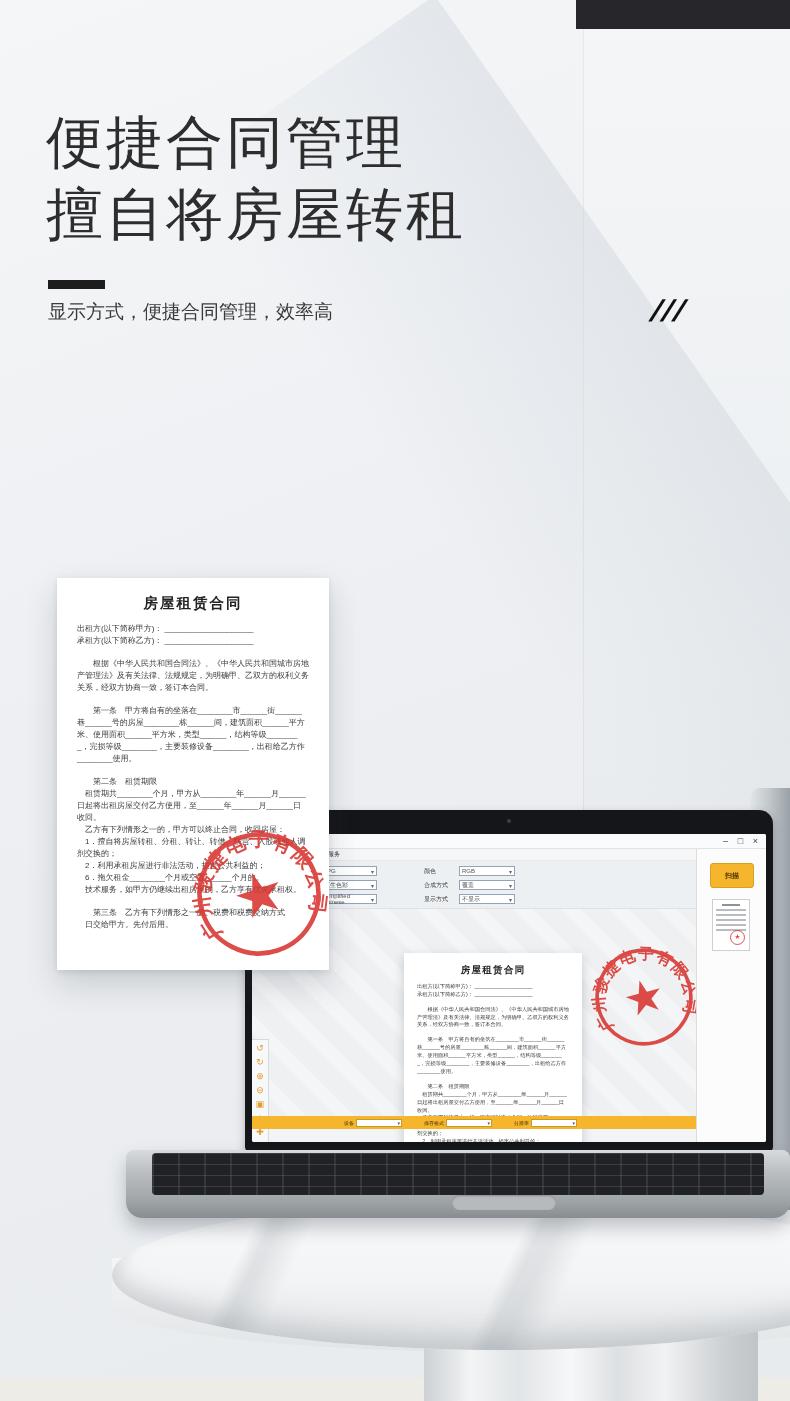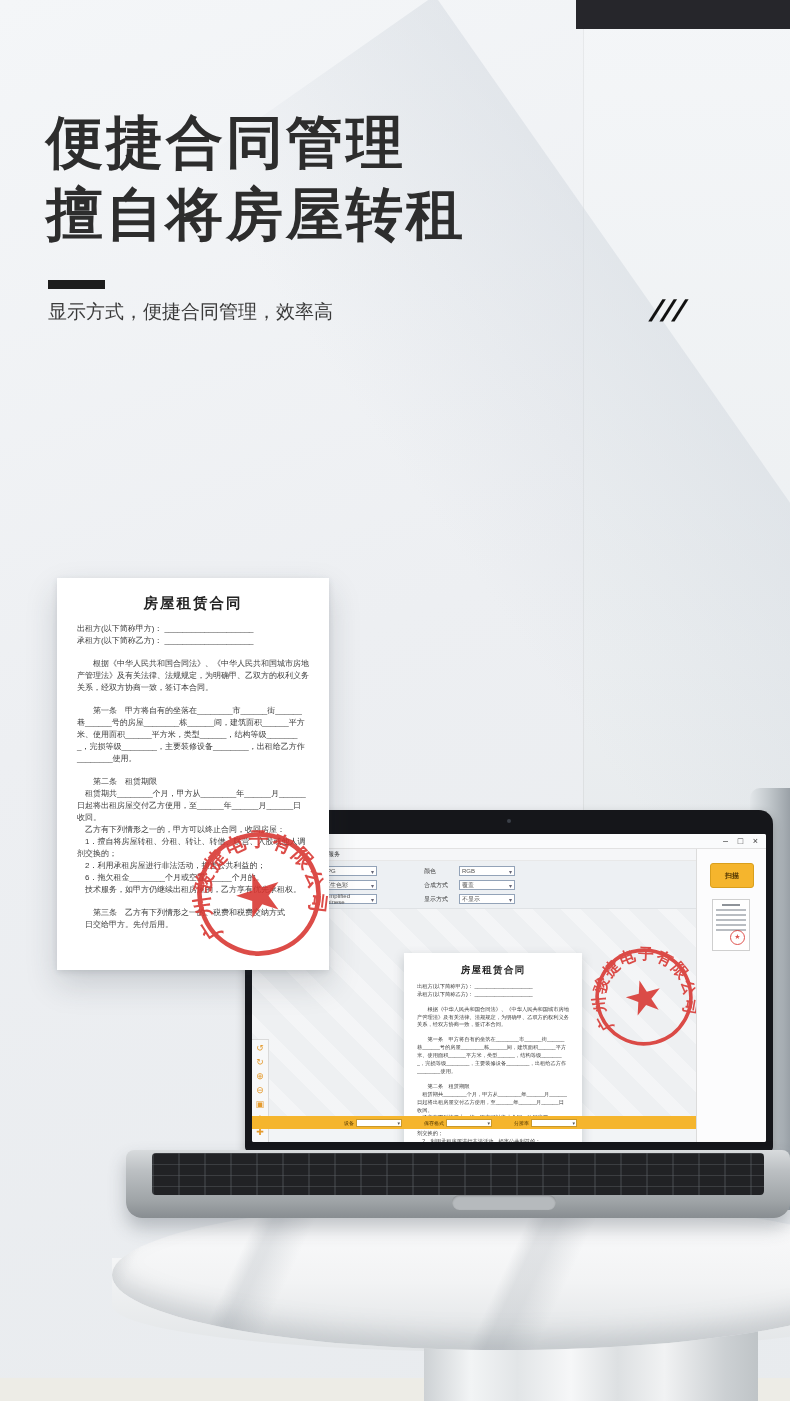--- a/index.html
+++ b/index.html
@@ -17,21 +17,21 @@
   .beam{position:absolute;left:120px;top:300px;width:900px;height:300px;
     background:linear-gradient(180deg,rgba(203,210,218,0.40),rgba(255,255,255,0));
     transform:rotate(55deg);transform-origin:50% 50%;}
   .pillar{position:absolute;left:750px;top:788px;width:40px;height:422px;
     background:linear-gradient(90deg,#e2e6e9 0%,#c3c9cd 45%,#9aa1a7 100%);
     border-radius:10px 0 0 10px;}
   .top-bar{position:absolute;left:576px;top:0;width:214px;height:29px;background:var(--top-bar);}
 
   
   .hero-title{position:absolute;left:46px;top:106px;color:var(--heading);
-    font-size:57px;font-weight:700;line-height:1.27;letter-spacing:3px;}
+    font-size:57px;font-weight:400;line-height:1.27;letter-spacing:3px;}
   .hero-dash{position:absolute;left:48px;top:280px;width:57px;height:9px;background:#1d1d1d;}
   .hero-sub{position:absolute;left:48px;top:294px;width:560px;font-size:19px;line-height:1.92;color:#3a3a3a;}
   .slashes{position:absolute;left:652px;top:294px;font-size:30px;font-weight:900;font-style:italic;
     letter-spacing:3px;color:#111;transform:skewX(-14deg);}
 
   
   .doc-inner{width:272px;background:#fff;padding:16px 20px 14px 20px;}
   .doc-title{text-align:center;font-size:14.5px;font-weight:bold;letter-spacing:2px;color:#222;margin-bottom:10px;}
   .doc-inner p{font-size:8px;line-height:1.5;color:#3b3b3b;white-space:pre-wrap;min-height:11px;word-break:break-all;}
 

